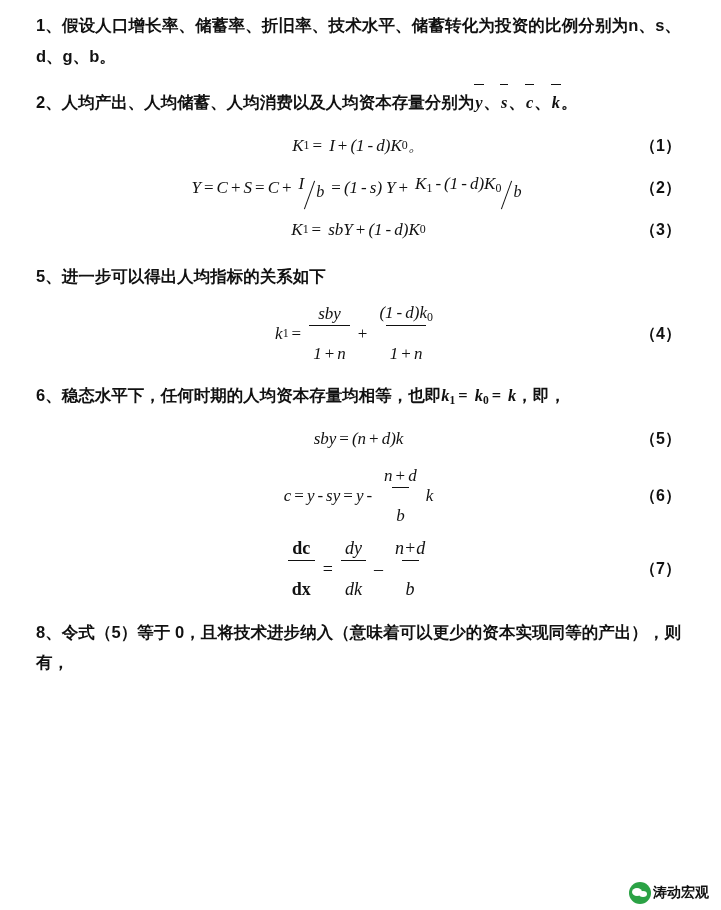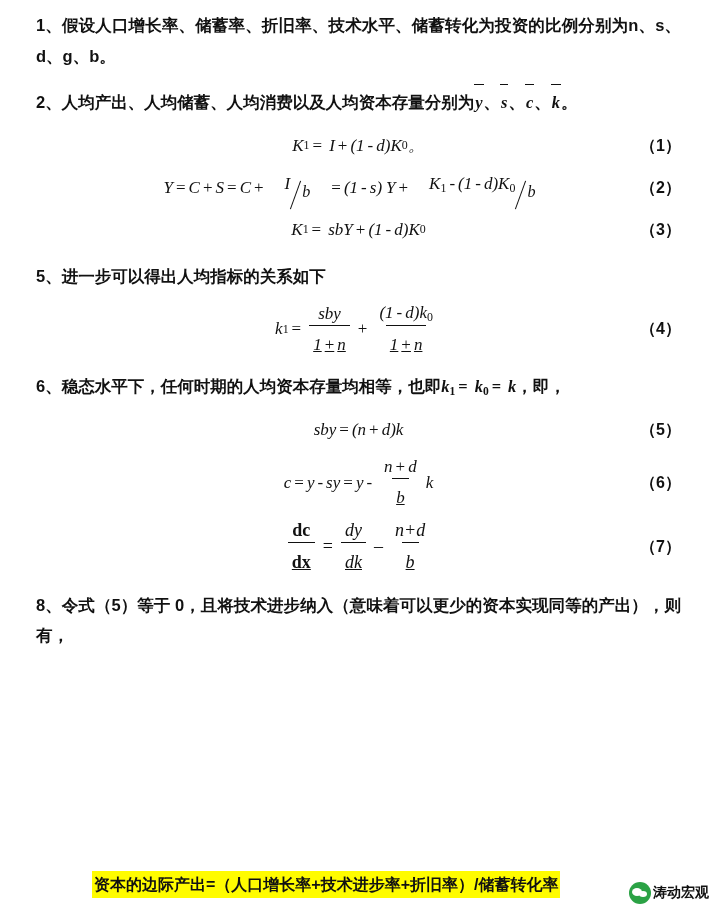--- a/index.html
+++ b/index.html
@@ -75,28 +75,28 @@
   
   .frac {
     display: inline-flex;
     flex-direction: column;
     align-items: center;
     vertical-align: middle;
     margin: 0 5px;
     line-height: 1.18;
   }
   .frac .num { padding: 0 4px 1px 4px; }
-  .frac .den { padding: 9px 4px 0 4px; border-top: 1.4px solid #111; text-decoration: underline; }
+  .frac .den { padding: 18px 4px 0 4px; border-top: 1.4px solid #111; }
 
   
   .sfrac {
     display: inline-block;
     position: relative;
     padding: 0 2px;
-    margin: 0 16px;
+    margin: 0 2px;
     text-decoration: underline;
   }
   .sfrac .sn { display: inline-block; }
   .sfrac .slash {
     display: inline-block;
     width: 12px;
     position: relative;
   }
   .sfrac .slash::before {
     content: "";
@@ -279,20 +279,19 @@
       <span class="frac">
           <span class="num">n+d</span>
           <span class="den">b</span>
         </span>
     </span>
     <span class="eqnum">（7）</span>
   </div>
 
   <p class="para blk">8、令式（5）等于 0，且将技术进步纳入（意味着可以更少的资本实现同等的产出），则有，</p>
 
-  <div class="highlight-line">资本的边际产出=（人口增长率+技术进步率+折旧率）/储蓄转化率</div>
 
   <div class="watermark">
     <span class="wm-logo"></span>
     <span class="wm-text">涛动宏观</span>
   </div>
 
 </div>
 
 </body></html>

